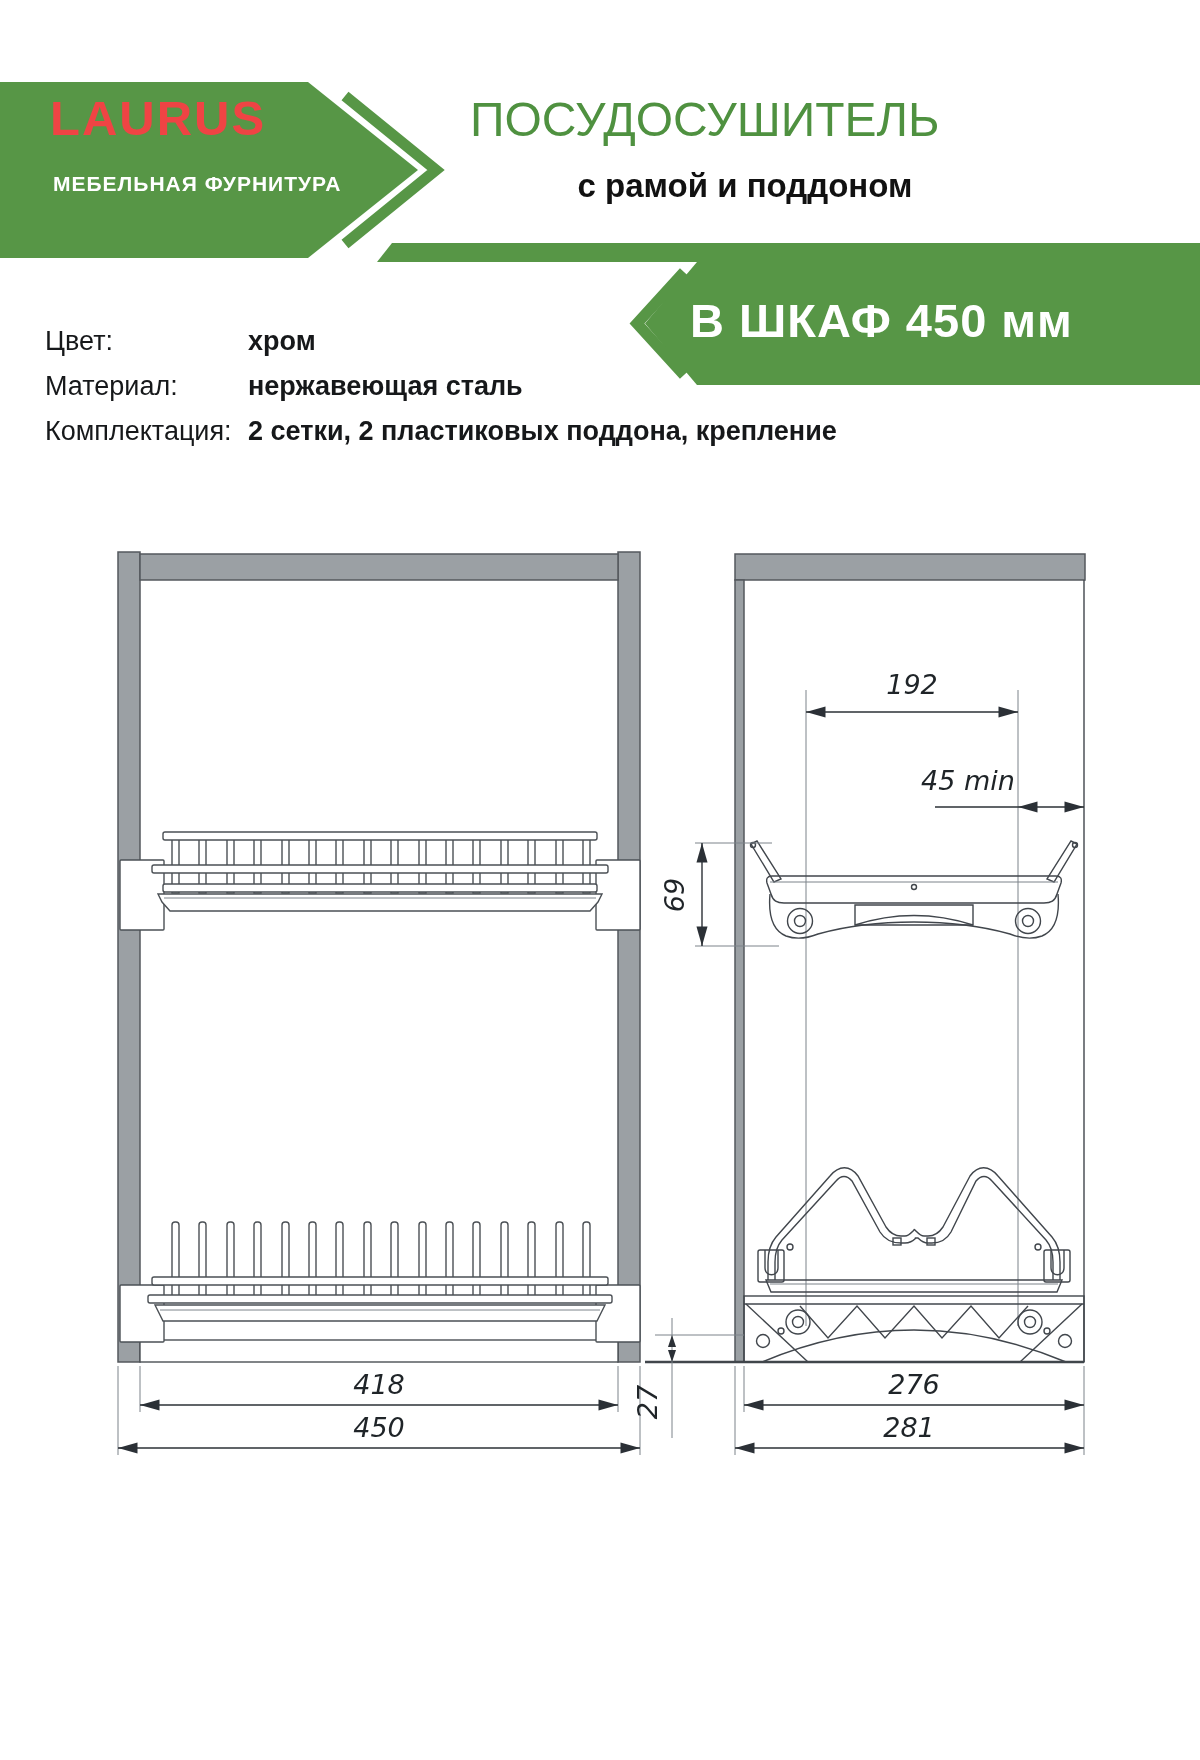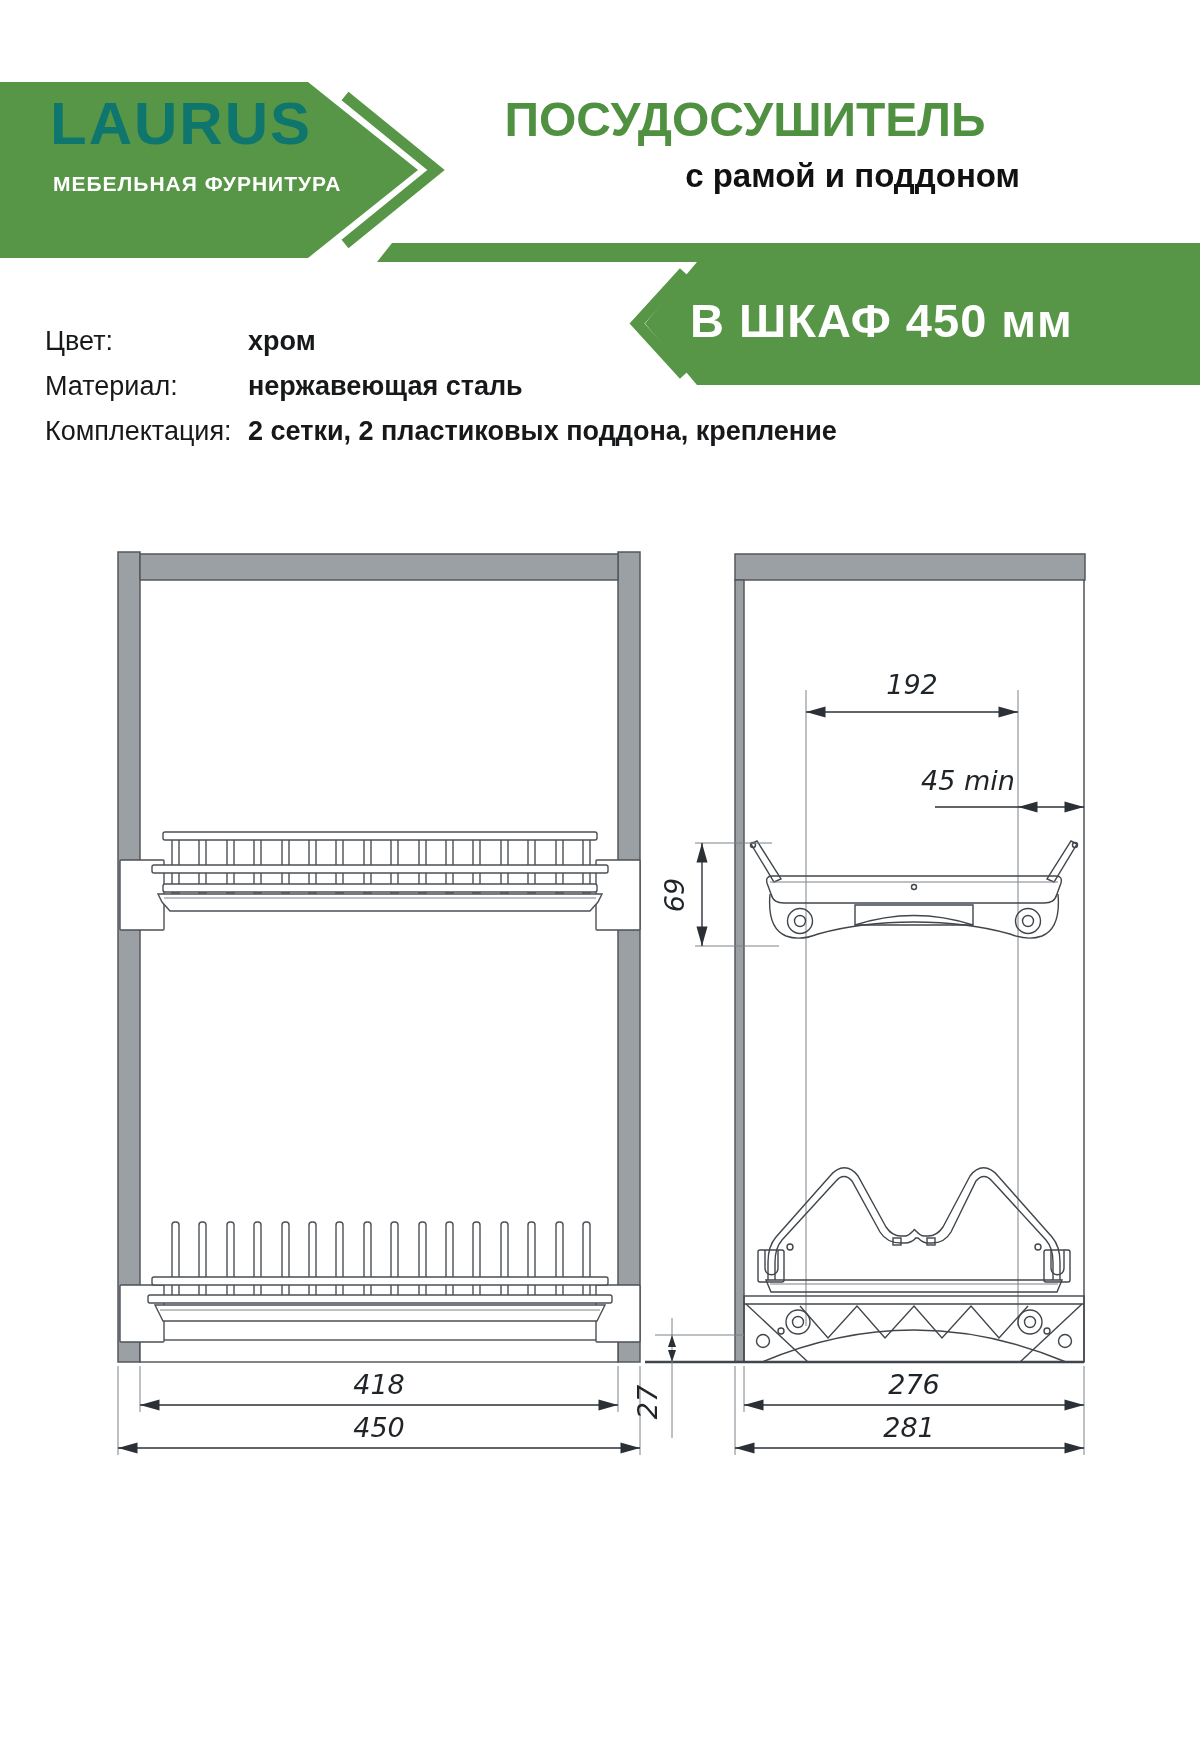--- a/index.html
+++ b/index.html
@@ -1,24 +1,24 @@
 <!DOCTYPE html>
 <html><head>
 <meta charset="utf-8">
 <style>
   html,body{margin:0;padding:0;background:#ffffff;}
   .page{position:relative;width:1200px;height:1760px;background:#fff;overflow:hidden;
         font-family:"Liberation Sans",sans-serif;}
   .page svg{position:absolute;left:0;top:0;}
   .abs{position:absolute;}
-  .brand-name{left:50px;top:94px;color:#0f766e;font-size:60px;font-weight:bold;letter-spacing:2px;line-height:1;}
+  .brand-name{left:50px;top:94px;color:#ef4444;font-size:49px;font-weight:bold;letter-spacing:2px;line-height:1;}
   .brand-tagline{left:53px;top:172px;color:#fff;font-size:21px;font-weight:bold;letter-spacing:1px;}
-  .product-title{left:470px;top:96px;width:550px;text-align:center;color:#4f9140;
-                 font-size:48px;font-weight:bold;letter-spacing:0px;line-height:1;}
-  .product-subtitle{left:470px;top:158px;width:550px;text-align:right;color:#111;
+  .product-title{left:470px;top:96px;width:550px;color:#4f9140;
+                 font-size:48px;font-weight:normal;letter-spacing:0px;line-height:1;}
+  .product-subtitle{left:470px;top:168px;width:550px;text-align:center;color:#111;
                     font-size:33px;font-weight:bold;line-height:1.1;}
   .size-banner-text{left:690px;top:297px;width:505px;text-align:left;color:#fff;
                     font-size:47px;font-weight:bold;letter-spacing:1px;line-height:1;}
   .spec-row{left:45px;width:900px;display:flex;font-size:27px;color:#16181a;}
   .spec-row .lbl{width:203px;font-weight:normal;}
   .spec-row .val{font-weight:bold;}
   .dim{font-family:"DejaVu Sans",sans-serif;font-style:italic;font-size:27px;fill:#1f2428;}
   .ln{stroke:#41464c;stroke-width:1.4;fill:none;}
   .thin{stroke:#7d838a;stroke-width:1;fill:none;}
   .wfill{fill:#ffffff;stroke:#4b5055;stroke-width:1.4;}

